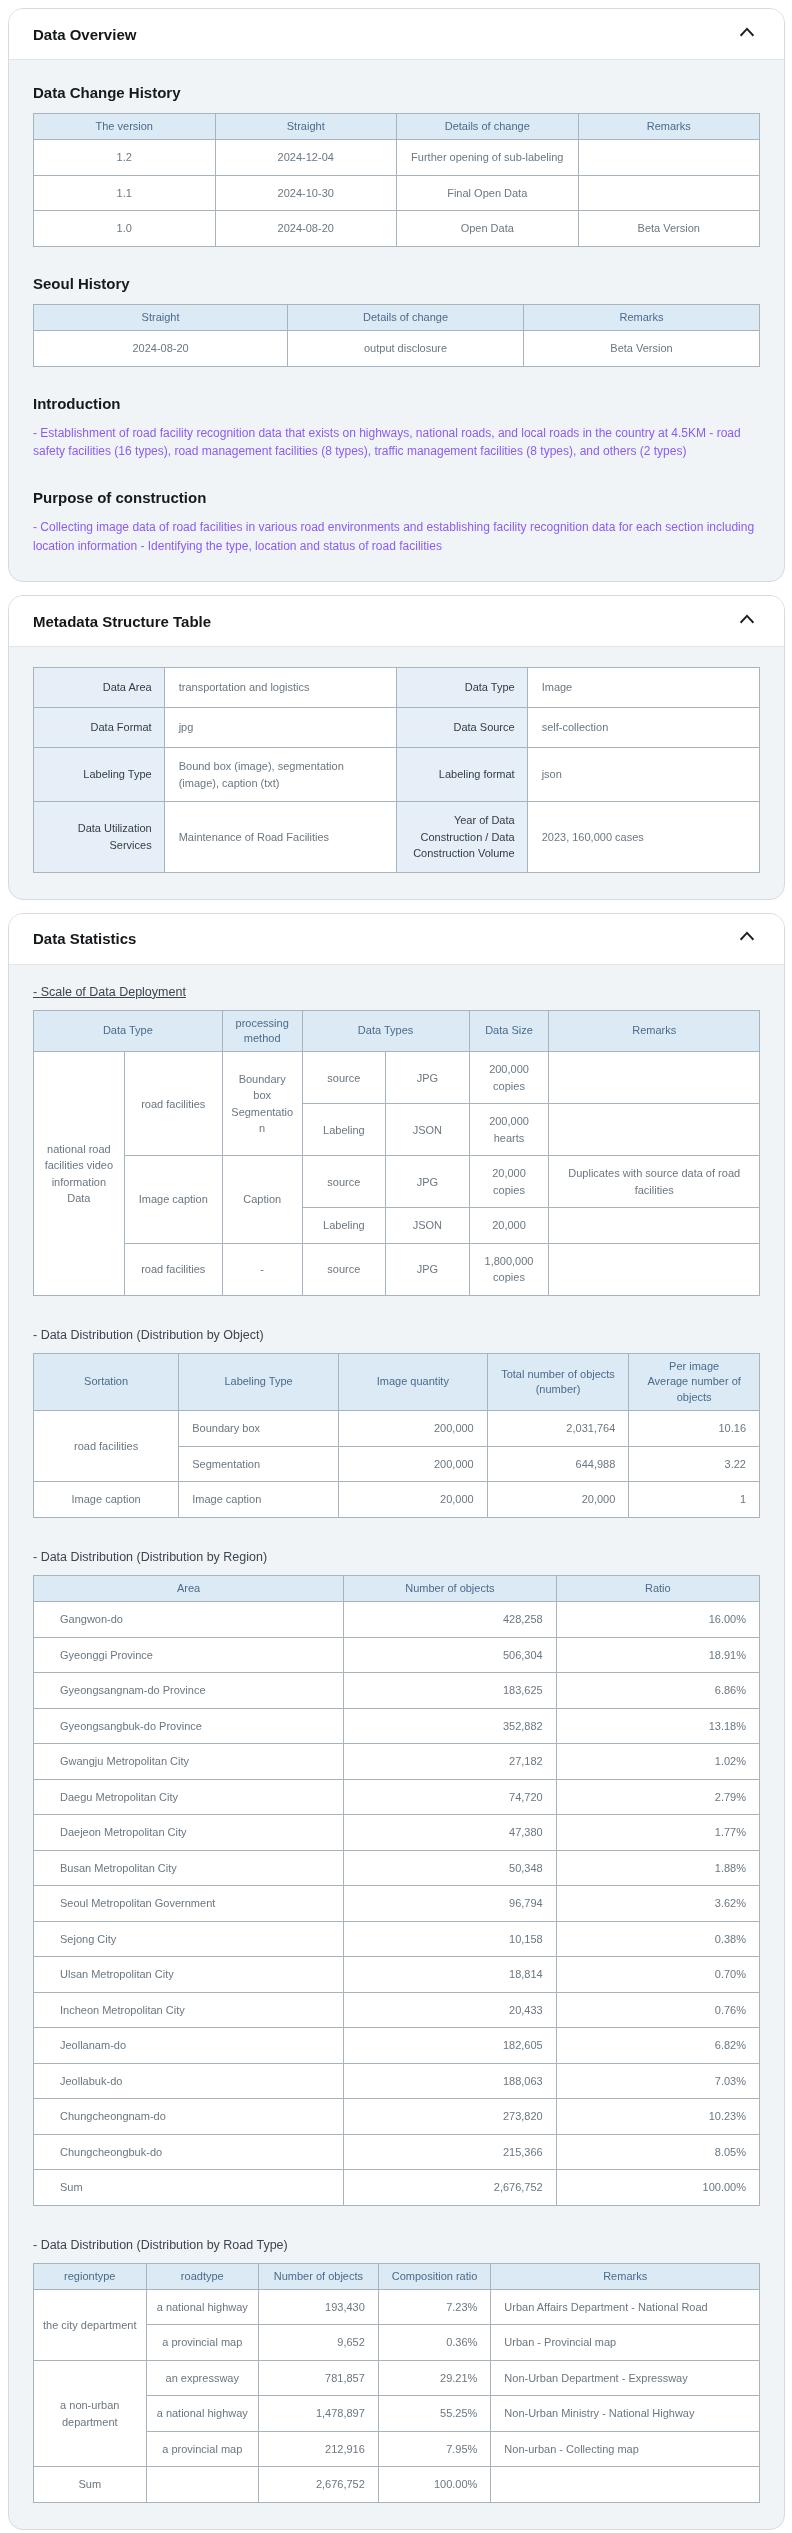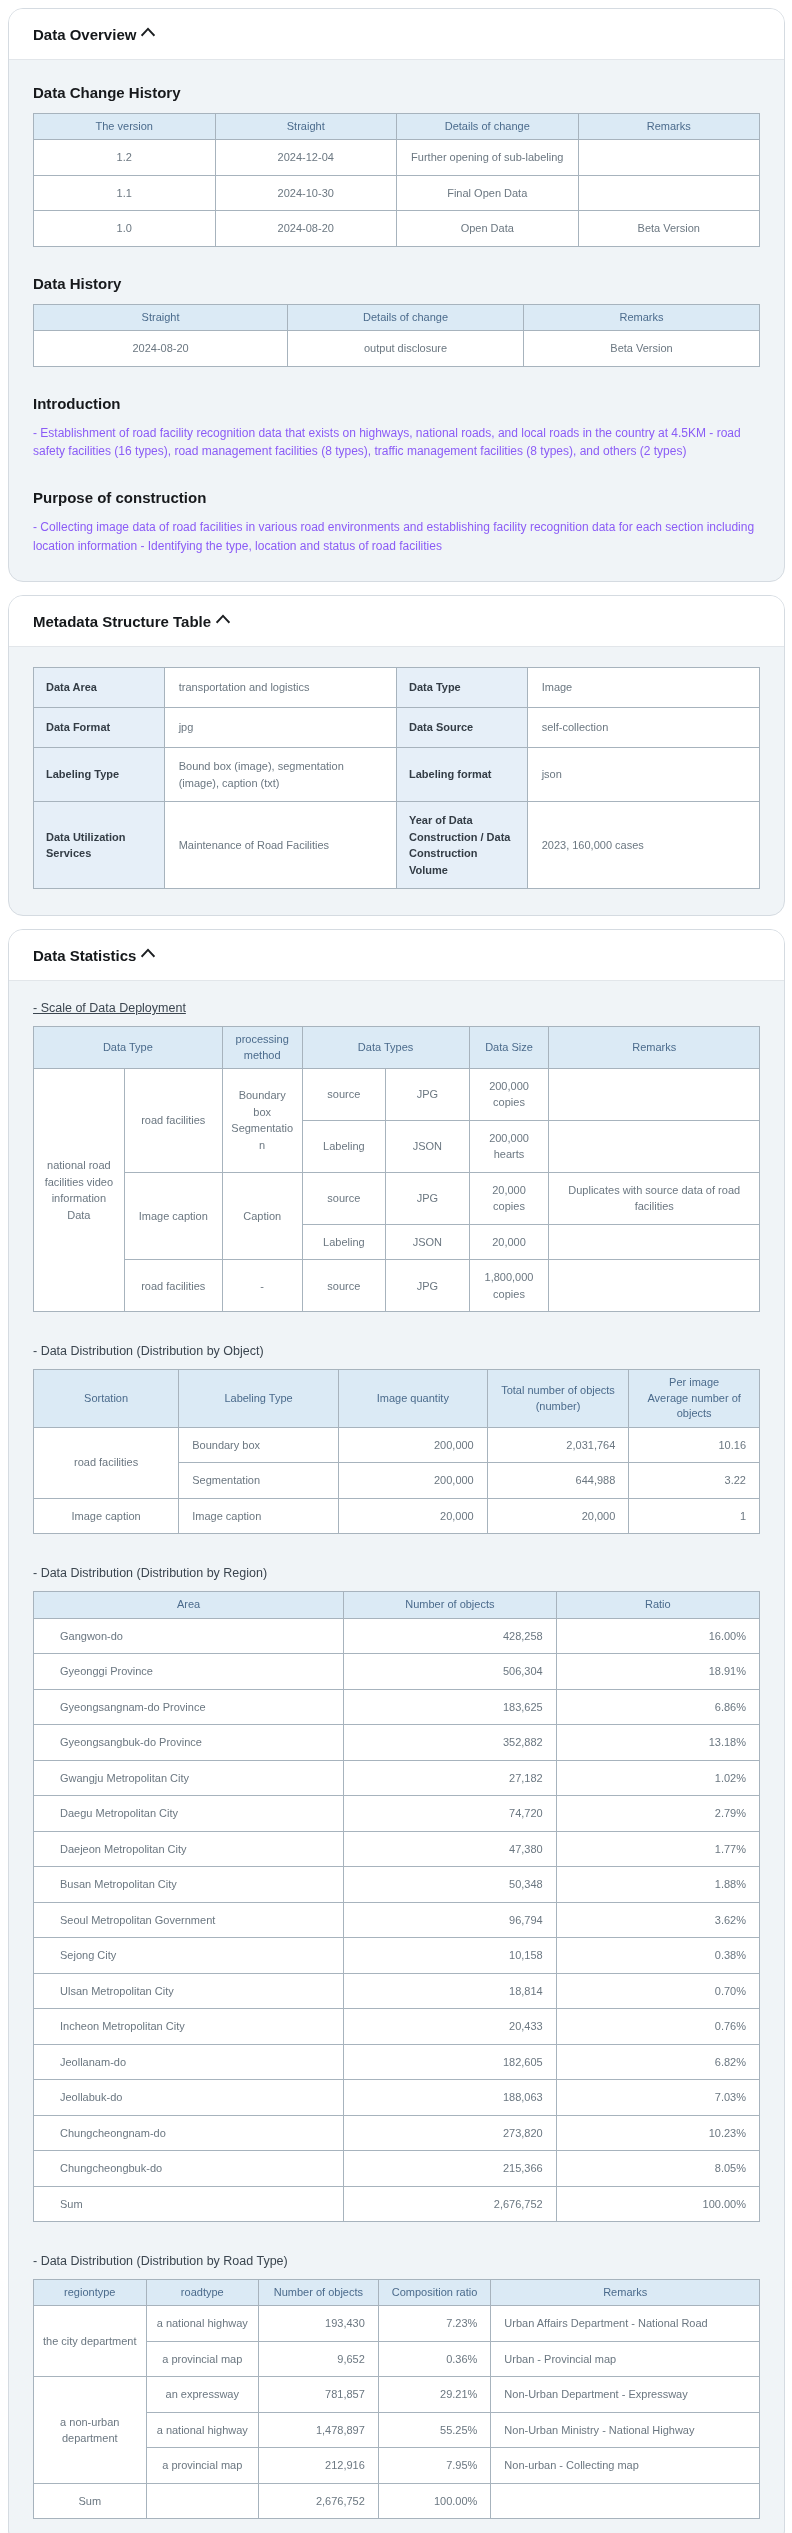--- a/index.html
+++ b/index.html
@@ -12,21 +12,21 @@
   .page { padding:8px 7px 8px 8px; display:flex; flex-direction:column; gap:13px; }
 
   .card {
     border:1px solid #d5dbe1;
     border-radius:15px;
     background:#f0f4f7;
     overflow:hidden;
   }
   .card-header {
     background:#ffffff;
-    display:flex; align-items:center; 
+    display:flex; align-items:center; justify-content:space-between;
     padding:13px 25px 13px 24px;
     border-bottom:1px solid #e2e6ea;
     cursor:pointer;
   }
   .card-title { font-size:15px; font-weight:bold; color:#15181b; }
   .chev { width:24px; height:24px; background:none; border:none; padding:0; cursor:pointer; display:flex; align-items:center; justify-content:center; }
 
   .card-body { padding:8px 24px 26px 24px; }
 
   h3.sec { font-size:15px; font-weight:bold; color:#17191c; margin:28px 0 12px 0; }
@@ -66,22 +66,22 @@
   }
   .tbl td.al { text-align:left; padding-left:13px; }
   .tbl td.al2 { text-align:left; padding-left:26px; }
   .tbl td.ar { text-align:right; padding-right:13px; }
   .blk { display:block; }
 
   
   .meta td.lbl {
     background:#e6eff8;
     color:#333c45;
-    font-weight:bold;
-    text-align:left;
+    font-weight:normal;
+    text-align:right;
     padding:10px 12px;
   }
   .meta td.val { text-align:left; padding:10px 14px;margin-left:16px; }
   .meta td { height:40px; }
 </style>
 </head>
 <body>
 
 <div class="page">
 
@@ -129,21 +129,21 @@
           </tr>
           <tr>
             <td>1.0</td>
             <td>2024-08-20</td>
             <td>Open Data</td>
             <td>Beta Version</td>
           </tr>
         </tbody>
       </table>
 
-      <h3 class="sec">Data History</h3>
+      <h3 class="sec">Seoul History</h3>
       <table class="tbl">
         <colgroup>
             <col style="width:35%">
             <col style="width:32.5%">
             <col style="width:32.5%">
           </colgroup>
         <thead>
           <tr>
             <th>Straight</th>
             <th>Details of change</th>

